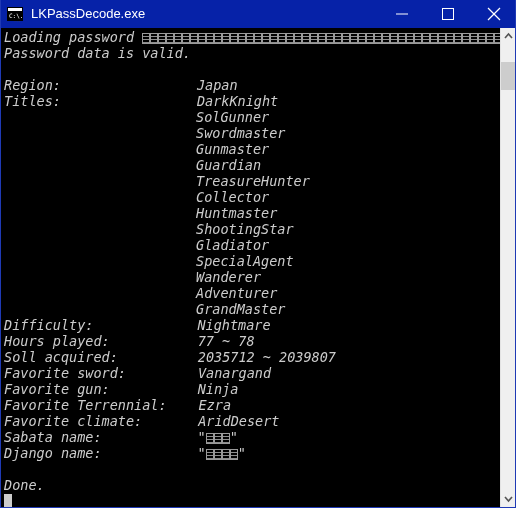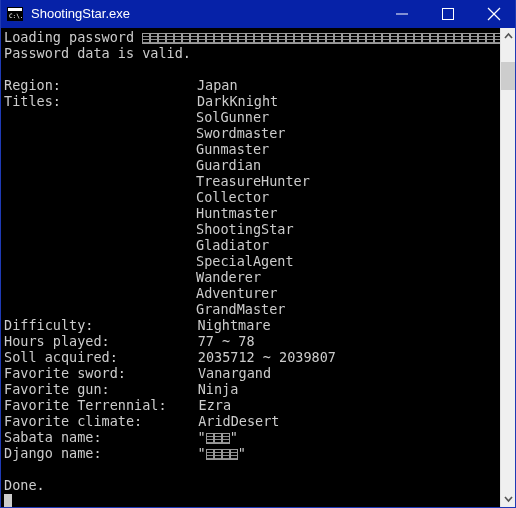--- a/index.html
+++ b/index.html
@@ -111,20 +111,21 @@
     font-family: "DejaVu Sans Mono", monospace;
     font-size: 13.5px;
     line-height: 16px;
     color: #cccccc;
     white-space: pre;
   }
   .line {
     height: 16px;
     white-space: pre;
     display: block;
+    font-style: italic;
   }
   .col-label { display: inline; }
   .tofu {
     display: inline-block;
     width: 8px;
     height: 11px;
     margin: 0;
     padding: 0;
     vertical-align: -2px;
     border: 1px solid #9a9a9a;
@@ -181,21 +182,21 @@
 <body>
 
 <div id="window">
 
   <div id="titlebar">
     <div id="title-icon">
       <div class="icon-bar"><span class="icon-dots">···</span></div>
       <div class="icon-body">C:\.</div>
     </div>
 
-    <div id="title-text">ShootingStar.exe</div>
+    <div id="title-text">LKPassDecode.exe</div>
 
     <div class="winbtn">
       <svg width="46" height="28" viewBox="0 0 46 28">
         <line x1="17" y1="14" x2="29" y2="14" stroke="#ffffff" stroke-width="1"></line>
       </svg>
     </div>
     <div class="winbtn">
       <svg width="46" height="28" viewBox="0 0 46 28">
         <rect x="17.5" y="8.5" width="11" height="11" fill="none" stroke="#ffffff" stroke-width="1"></rect>
       </svg>

